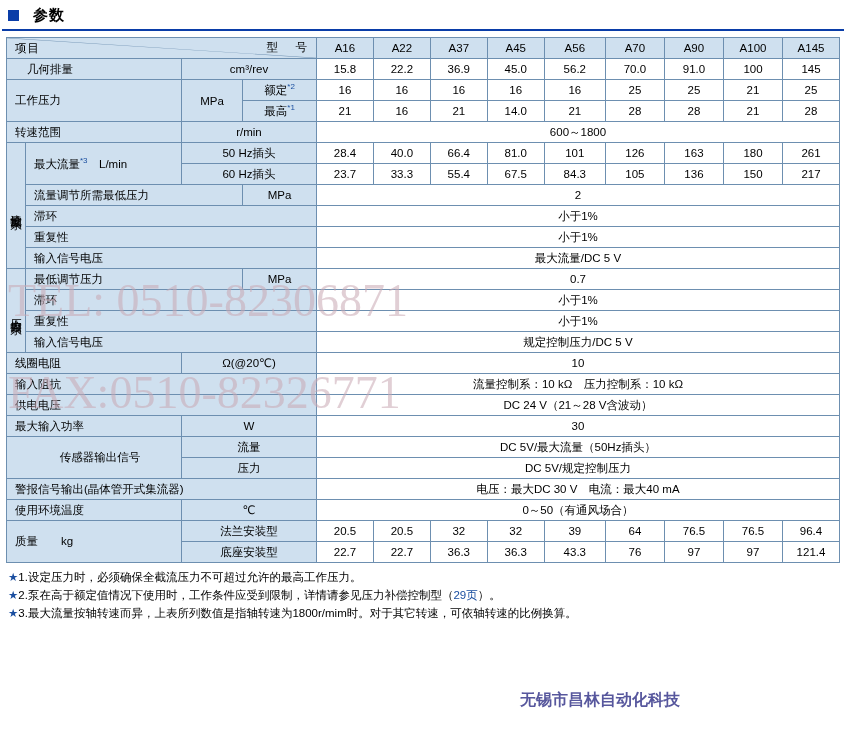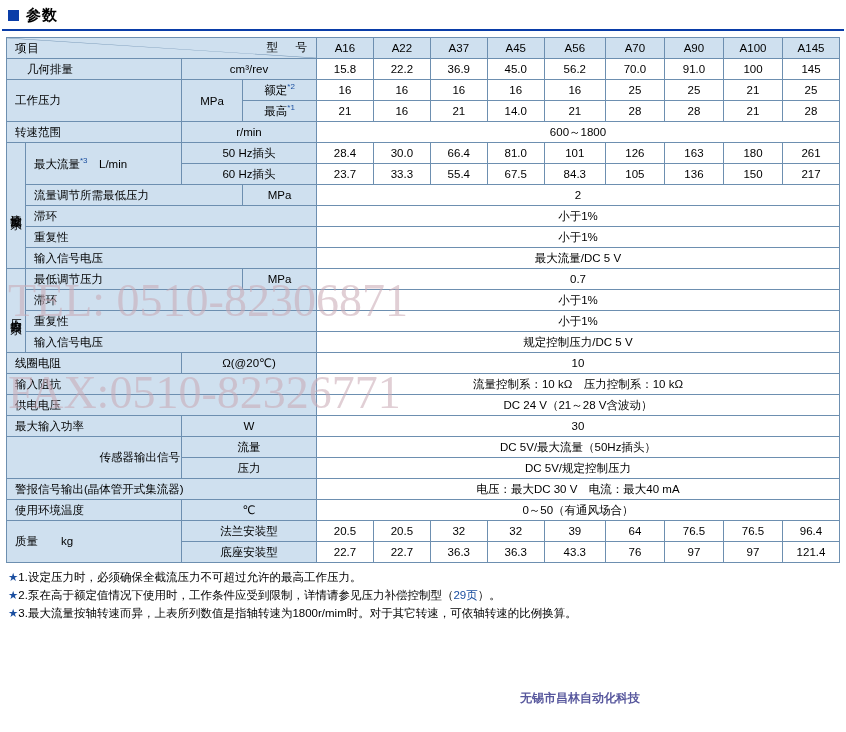--- a/index.html
+++ b/index.html
@@ -16,38 +16,38 @@
   
   .header{
     display:flex;align-items:center;
     padding:6px 0 4px 6px;
     border-bottom:2px solid #0a3da8;
     margin:0 2px 6px 2px;
   }
   .header .sq{
     width:11px;height:11px;background:#0a3da8;margin-right:7px;
   }
-  .header .title{font-size:15px;font-weight:bold;color:#000;letter-spacing:1px;}
+  .header .title{font-size:15px;font-weight:bold;color:#000;letter-spacing:1px;margin-left:7px;}
 
   
   .watermark{
     position:absolute;left:0;top:0;width:846px;height:732px;
     pointer-events:none;z-index:5;
   }
   .wm-line{
     position:absolute;
     font-family:"Liberation Serif","DejaVu Serif",serif;
     font-size:46px;font-weight:normal;
     color:#c9a9b4;opacity:.55;white-space:nowrap;
   }
   .wm1{left:8px;top:274px;}
   .wm2{left:8px;top:366px;}
   .wm-company{
     position:absolute;left:520px;top:690px;
-    font-size:12px;font-weight:bold;color:#3a3a8c;opacity:.85;
+    font-size:16px;font-weight:bold;color:#3a3a8c;opacity:.85;
     font-family:Liberation Sans, sans-serif;
   }
 
   
   table.spec{
     border-collapse:collapse;
     width:834px;margin:0 6px;
     table-layout:fixed;
     position:relative;z-index:2;
   }
@@ -199,21 +199,21 @@
       <td class="lbl" colspan="2" style="text-align:left;padding-left:8px">转速范围</td>
       <td class="lbl" colspan="2">r/min</td>
       <td class="val" colspan="9">600～1800</td>
     </tr>
 
     <tr>
       <td class="vert" rowspan="6"><span>流量控制系</span></td>
       <td class="lbl" rowspan="2" style="text-align:left;padding-left:8px"><span>最大流量</span><span class="sup">*3</span>　<span>L/min</span></td>
       <td class="lbl" colspan="2">50 Hz插头</td>
       <td class="val">28.4</td>
-      <td class="val">30.0</td>
+      <td class="val">40.0</td>
       <td class="val">66.4</td>
       <td class="val">81.0</td>
       <td class="val">101</td>
       <td class="val">126</td>
       <td class="val">163</td>
       <td class="val">180</td>
       <td class="val">261</td>
     </tr>
     <tr>
       <td class="lbl" colspan="2">60 Hz插头</td>
@@ -277,21 +277,21 @@
       <td class="lbl" colspan="4" style="text-align:left;padding-left:8px">供电电压</td>
       <td class="val" colspan="9">DC 24 V（21～28 V含波动）</td>
     </tr>
     <tr>
       <td class="lbl" colspan="2" style="text-align:left;padding-left:8px">最大输入功率</td>
       <td class="lbl" colspan="2">W</td>
       <td class="val" colspan="9">30</td>
     </tr>
 
     <tr>
-      <td class="lbl" colspan="2" rowspan="2" style="text-align:right;padding-left:13px">传感器输出信号</td>
+      <td class="lbl" colspan="2" rowspan="2" style="text-align:center;padding-left:13px">传感器输出信号</td>
       <td class="lbl" colspan="2">流量</td>
       <td class="val" colspan="9">DC 5V/最大流量（50Hz插头）</td>
     </tr>
     <tr>
       <td class="lbl" colspan="2">压力</td>
       <td class="val" colspan="9">DC 5V/规定控制压力</td>
     </tr>
 
     <tr>
       <td class="lbl" colspan="4" style="text-align:left;padding-left:8px">警报信号输出(晶体管开式集流器)</td>

